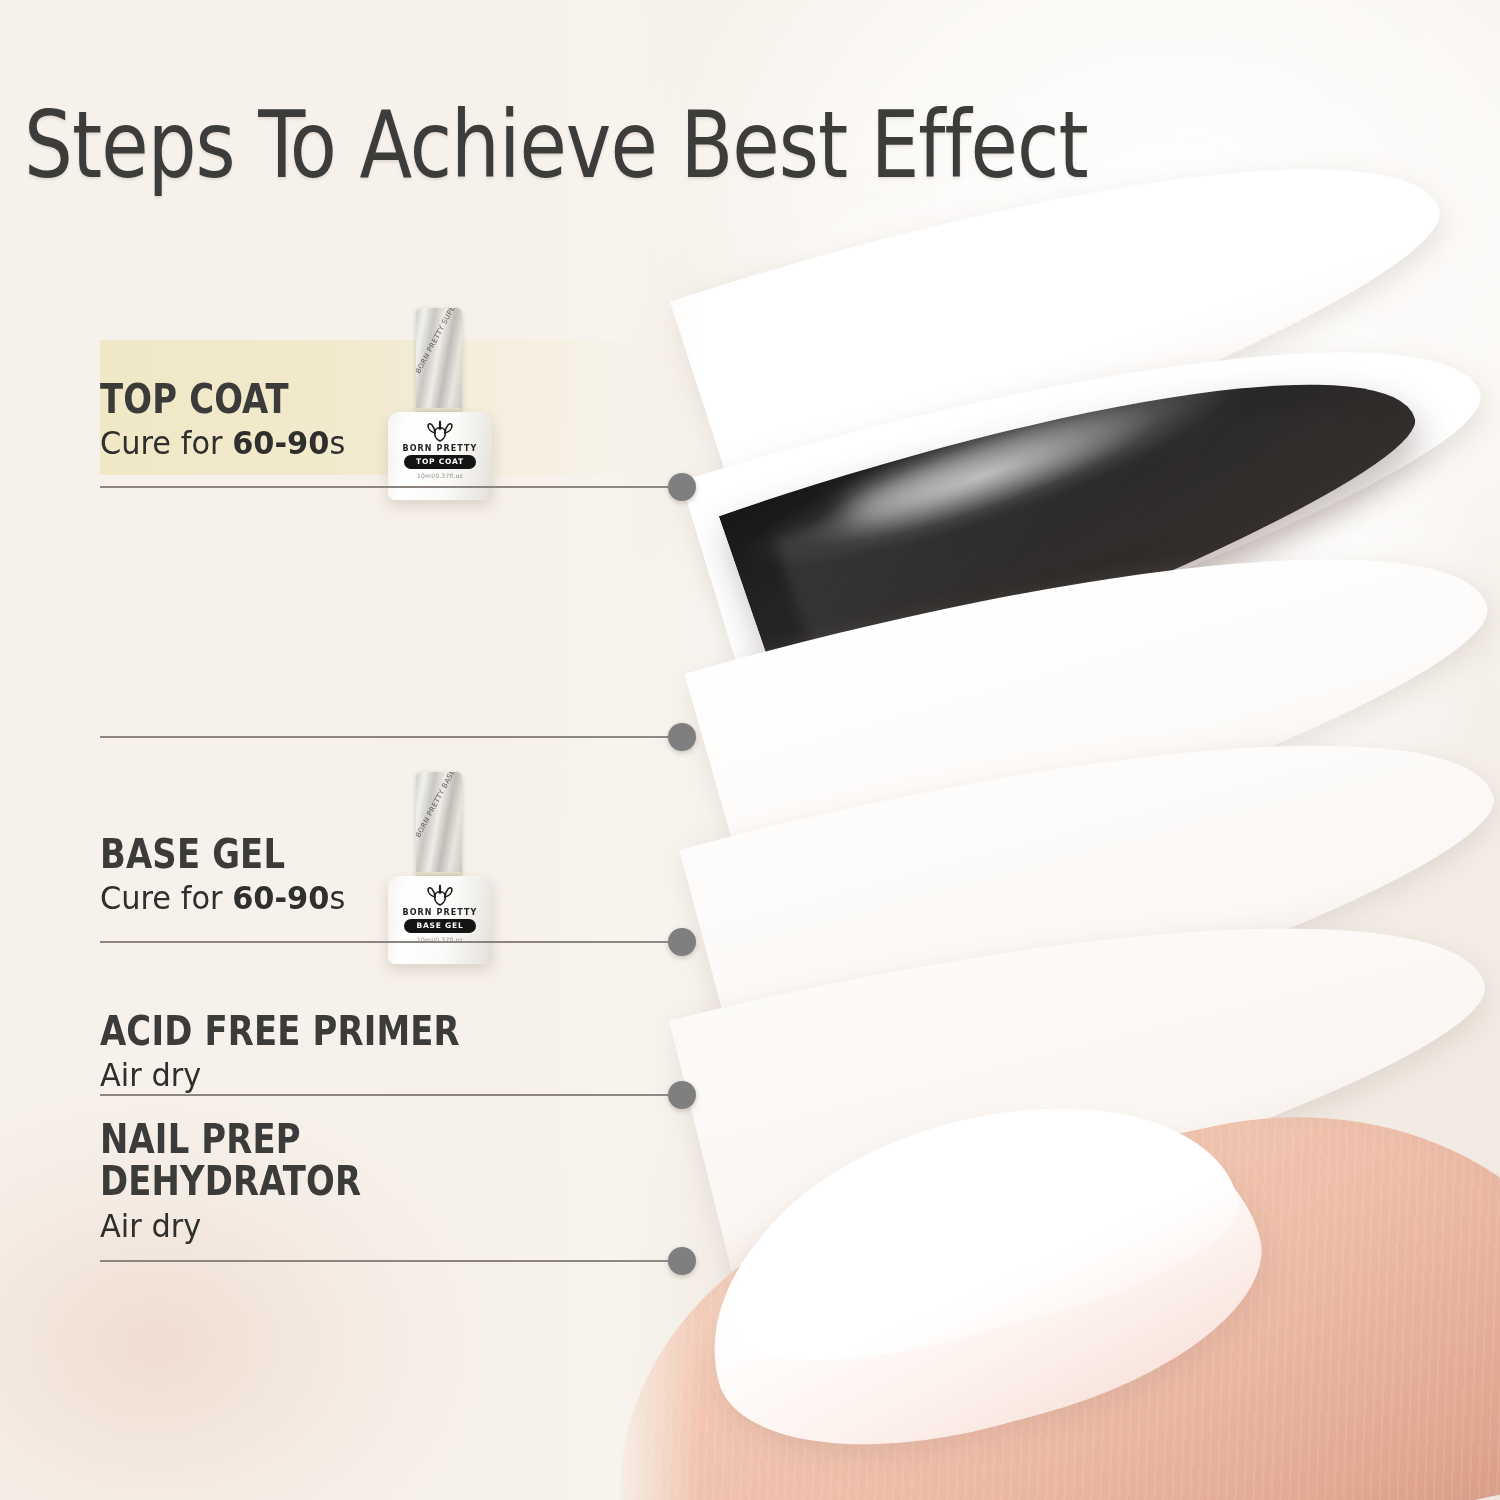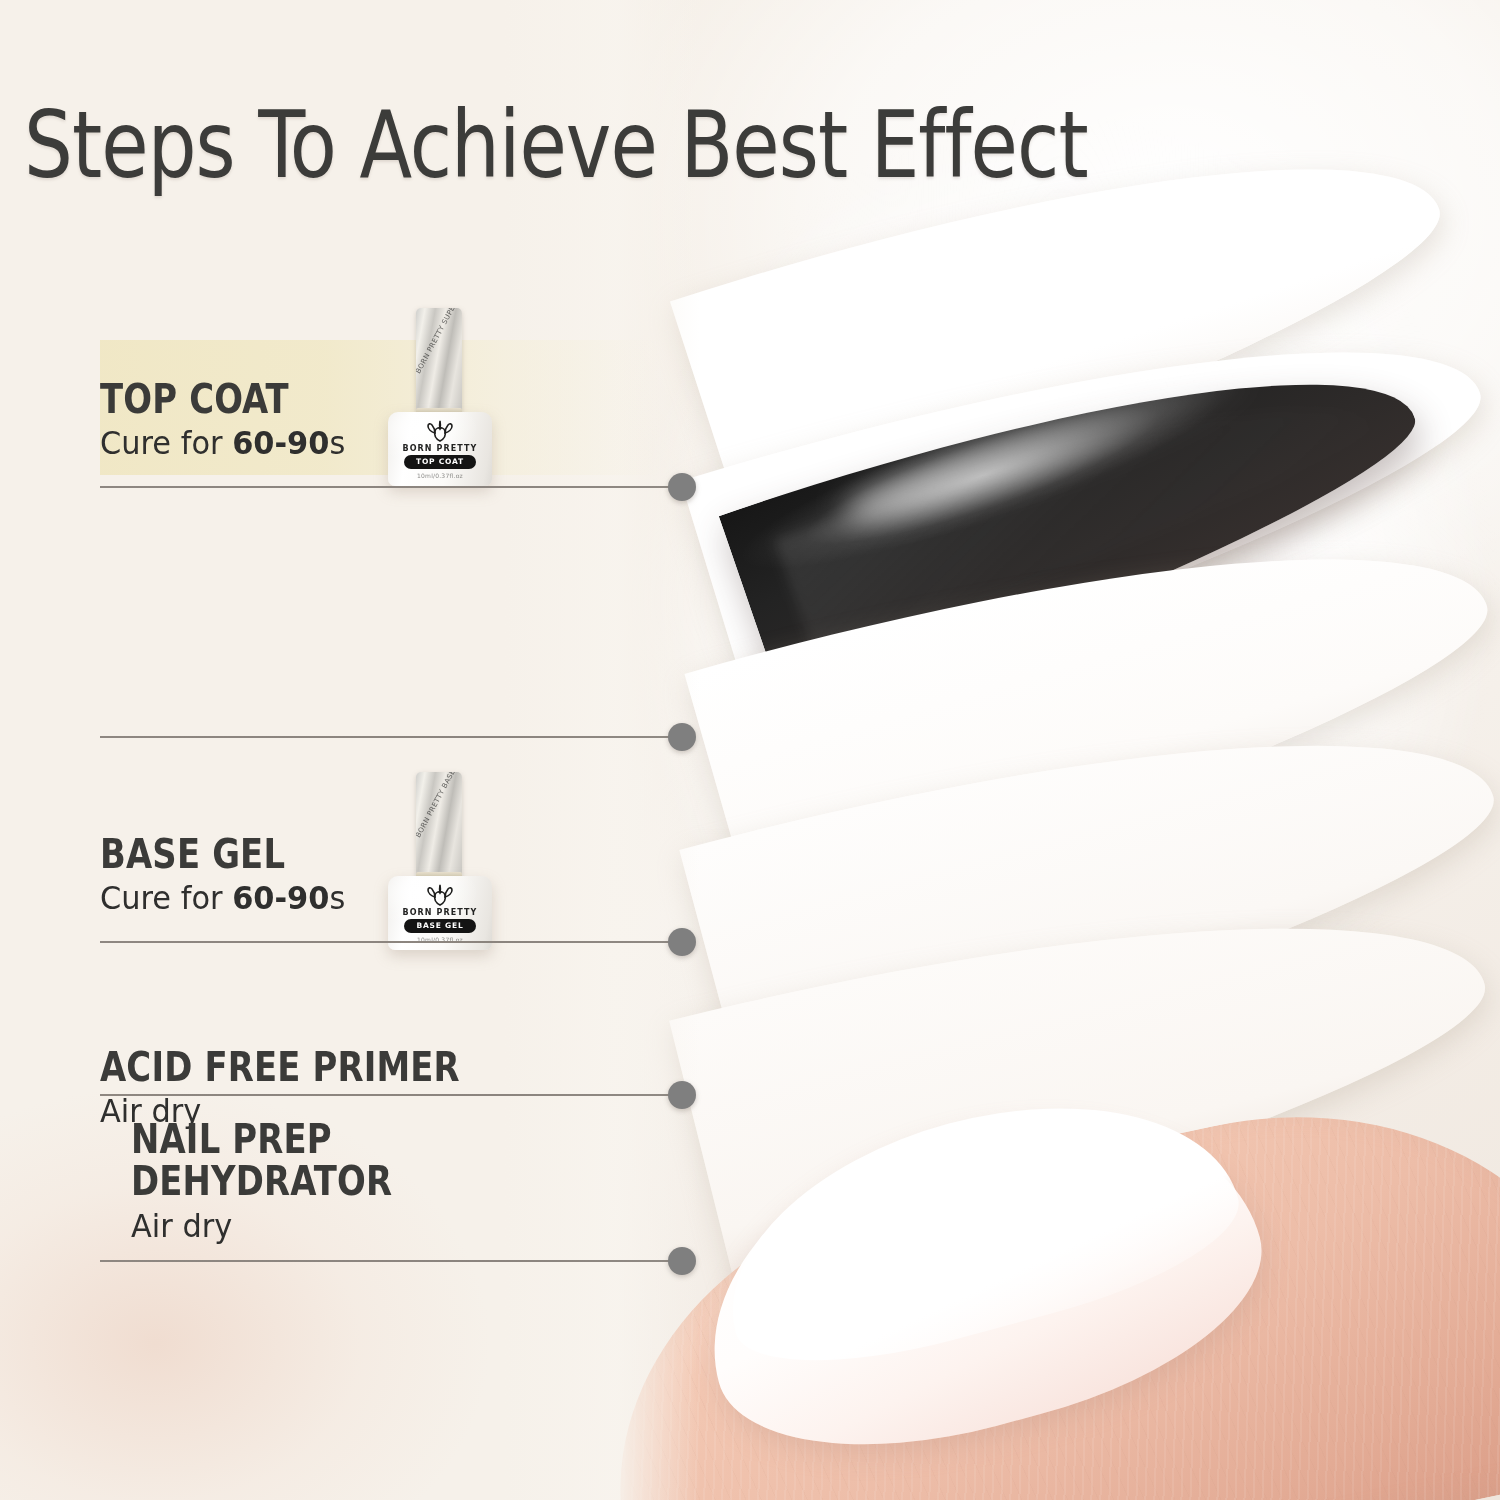--- a/index.html
+++ b/index.html
@@ -311,21 +311,21 @@
     width: 46px;
     height: 10px;
     border-radius: 2px;
     background: linear-gradient(180deg, #e9e2cf 0%, #cfc6ad 55%, #b9b09a 100%);
   }
   .body {
     position: absolute;
     left: 0;
     top: 104px;
     width: 104px;
-    height: 74px;
+    height: 88px;
     border-radius: 10px 10px 7px 7px;
     background:
       radial-gradient(ellipse 70px 40px at 30% 22%, #ffffff 0%, rgba(255,255,255,0.2) 60%, rgba(255,255,255,0) 85%),
       linear-gradient(100deg, #f0eeeb 0%, #ffffff 22%, #fbfaf8 58%, #e9e6e1 92%, #dedbd6 100%);
     box-shadow: 0 6px 14px rgba(175,160,148,0.38);
   }
   .logo {
     position: absolute;
     left: 50%;
     top: 8px;
@@ -469,31 +469,31 @@
         <div class="pill">BASE GEL</div>
         <div class="vol">10ml/0.37fl.oz</div>
       </div>
     </div>
 
     <div class="connector" style="top:927px;">
       <div class="line"></div>
       <div class="dot"></div>
     </div>
 
-    <div class="step" style="top:1046px;">
+    <div class="step" style="top:1010px;">
       <div class="step-title">ACID FREE PRIMER</div>
       <div class="step-sub"><span>Air dry</span></div>
     </div>
 
     <div class="connector" style="top:1080px;">
       <div class="line"></div>
       <div class="dot"></div>
     </div>
 
-    <div class="step" style="top:1118px;margin-left:31px;">
+    <div class="step" style="top:1118px;">
       <div class="step-title">NAIL PREP
 DEHYDRATOR</div>
       <div class="step-sub"><span>Air dry</span></div>
     </div>
 
     <div class="connector" style="top:1246px;">
       <div class="line"></div>
       <div class="dot"></div>
     </div>
 

